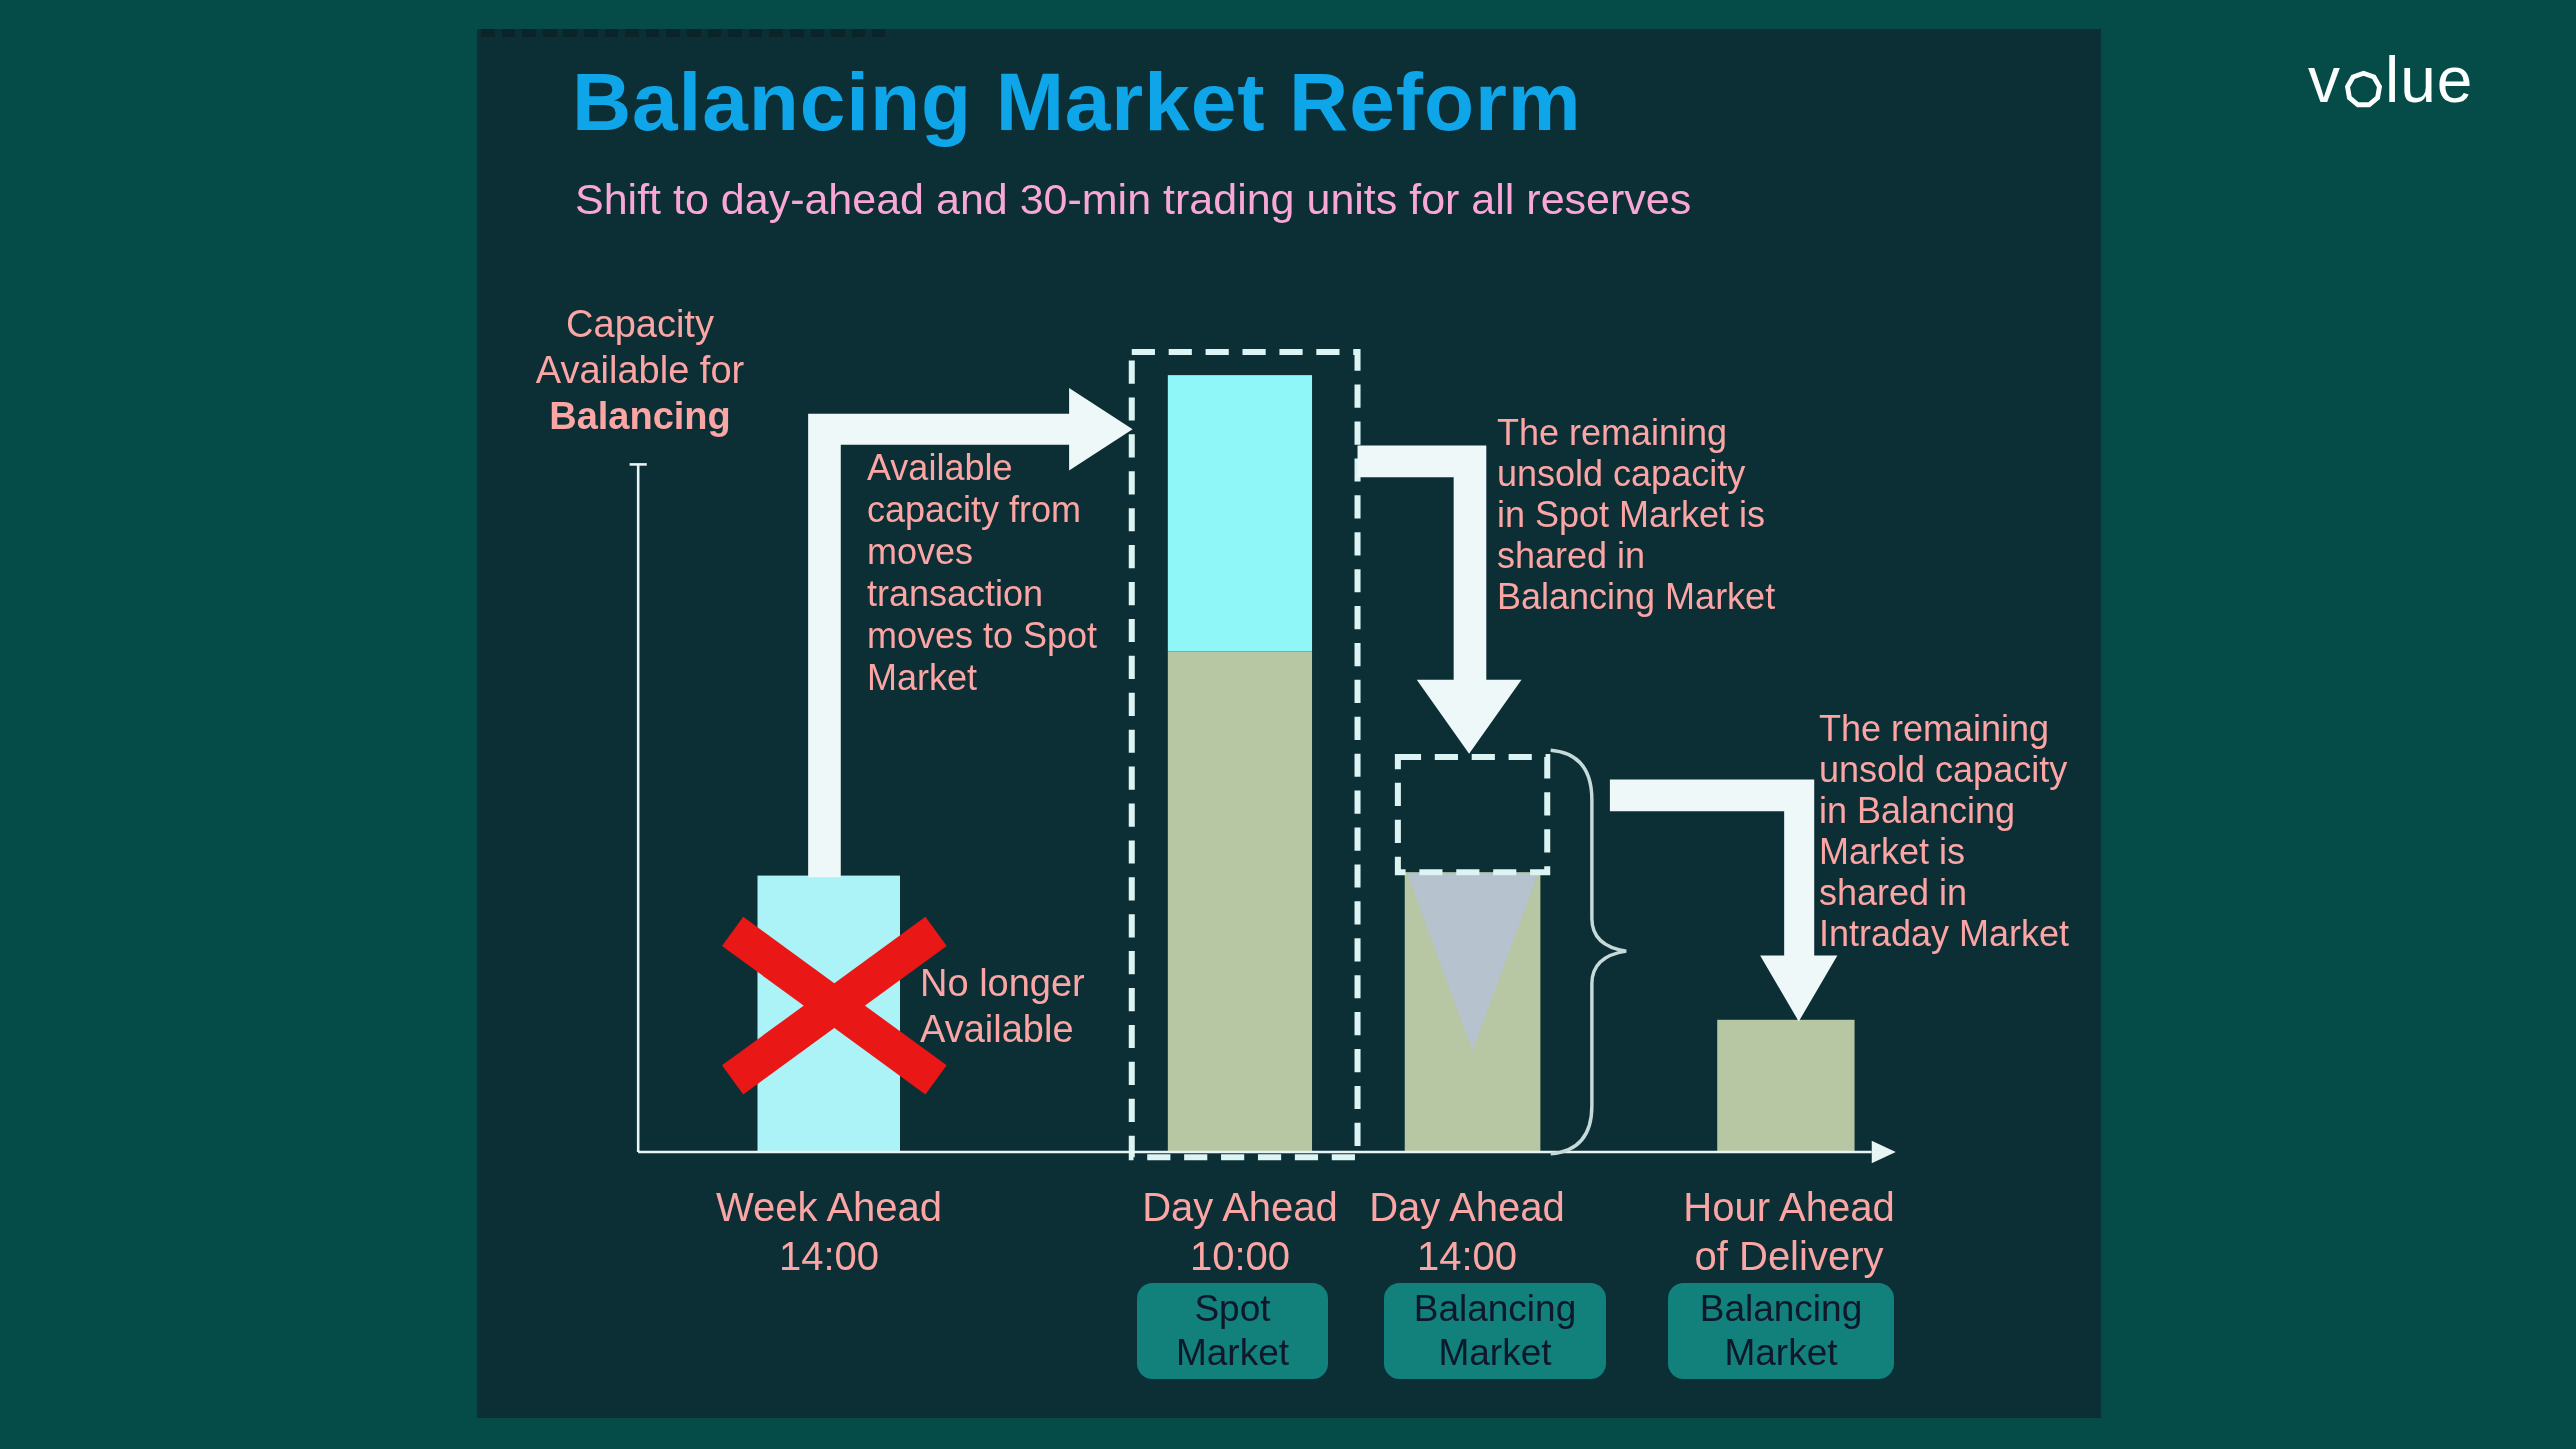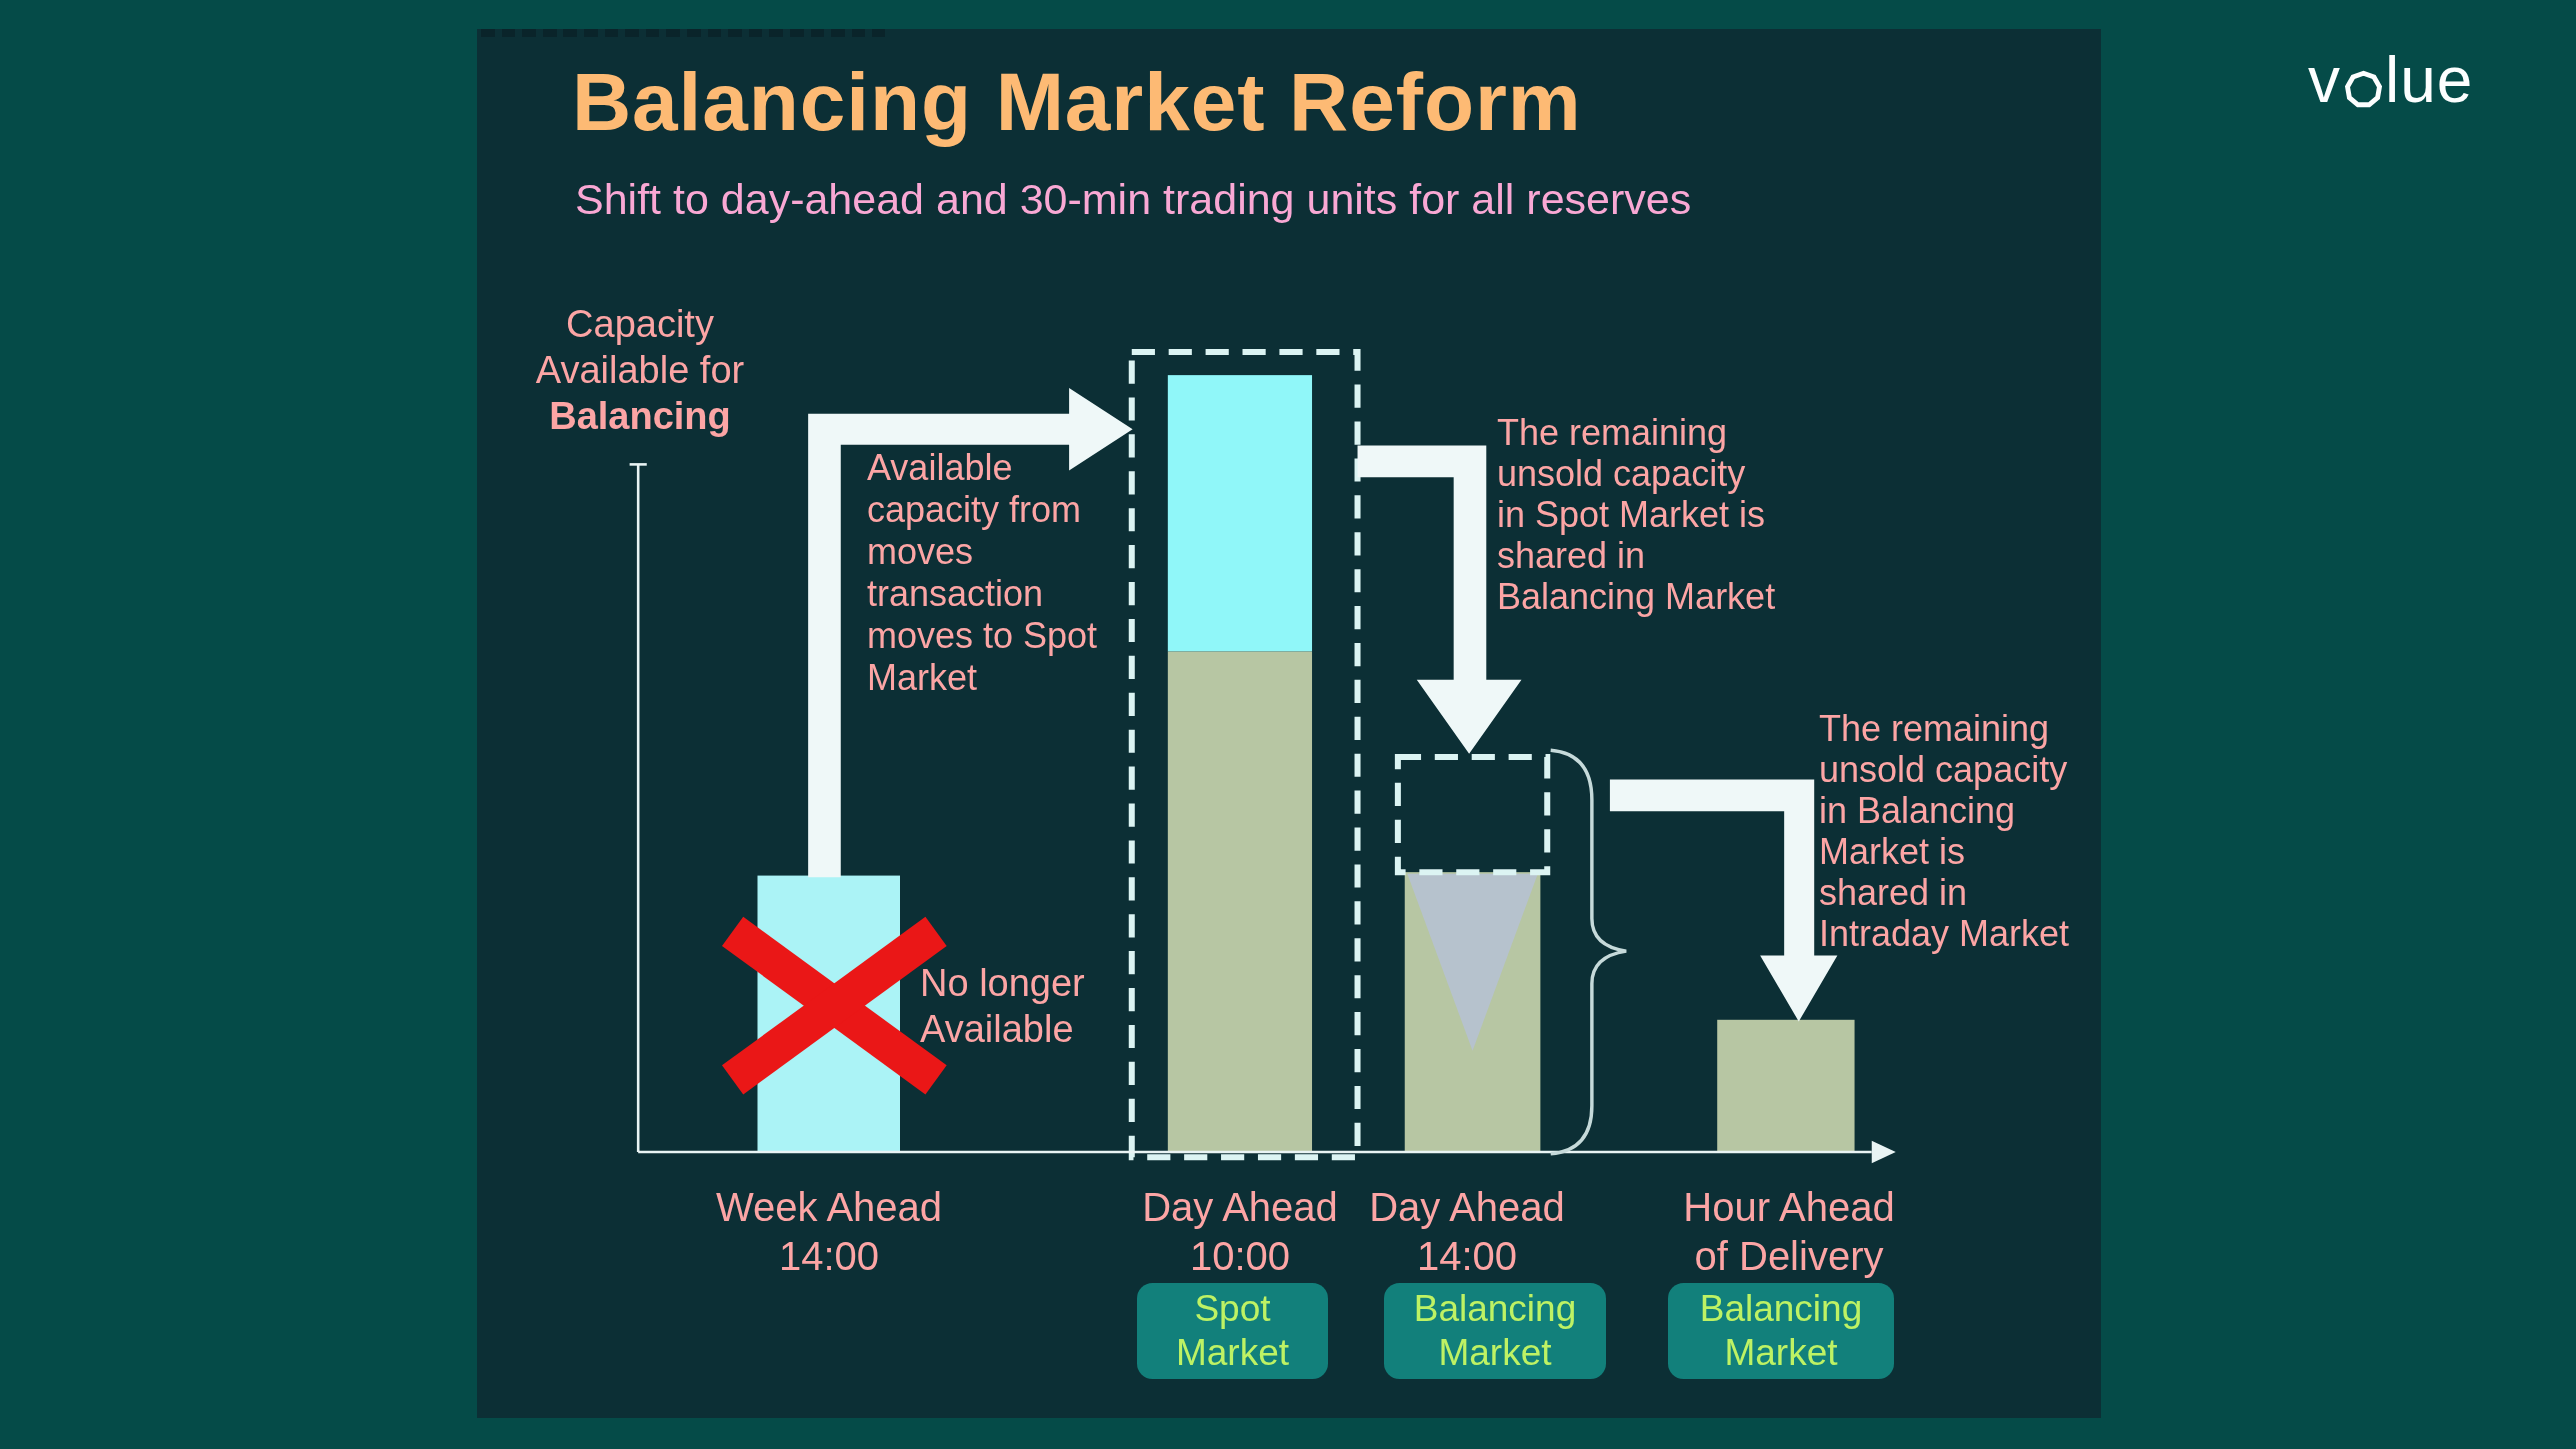--- a/index.html
+++ b/index.html
@@ -1,33 +1,33 @@
 <!DOCTYPE html>
 <html style="font-size:13.7px"><head>
 <meta charset="utf-8">
 <style>
   html,body{margin:0;padding:0;background:#054B48;}
   #app{position:relative;width:2576px;height:1449px;overflow:hidden;
        font-family:"Liberation Sans",sans-serif;background:#054B48;}
   .panel{position:absolute;left:477px;top:29px;width:1624px;height:1389px;background:#0C2F35;}
   .abs{position:absolute;}
   .txt{color:#fca5a5;}
-  .title{left:572px;top:55px;font-size:82px;font-weight:700;letter-spacing:0.9px;color:#fdba74;}
+  .title{left:572px;top:55px;font-size:82px;font-weight:700;letter-spacing:0.9px;color:#0ea5e9;}
   .subtitle{left:575px;top:175px;font-size:43px;font-weight:400;color:#f9a8d4;}
   .ylabel{left:507px;top:301px;width:266px;text-align:center;font-size:38px;line-height:46px;}
   .ylabel .bold{font-weight:700;}
   .note{font-size:36px;line-height:42px;font-weight:400;}
   .avail-note{left:867px;top:447px;}
   .nolonger-note{left:920px;top:960px;font-size:38px;line-height:46px;}
   .rem1-note{left:1497px;top:412px;line-height:41px;}
   .rem2-note{left:1819px;top:708px;line-height:41px;}
   .xlabel{top:1183px;width:292px;text-align:center;font-size:40px;line-height:49px;}
   .mbtn{position:absolute;top:1283px;height:96px;background:#12807B;border-radius:15.5px;
         display:flex;flex-direction:column;align-items:center;justify-content:center;
-        color:#bef264;font-size:37px;line-height:44px;font-weight:400;text-align:right;}
+        color:#0f172a;font-size:37px;line-height:44px;font-weight:400;text-align:right;}
   .logo{left:2308px;top:43px;display:flex;align-items:flex-end;color:#FCFEFE;
         font-size:64px;font-weight:400;letter-spacing:0.9px;}
   .logo svg{margin:0 2.6px 7.7px 2.6px;display:block;}
   .cropped{left:481px;top:29px;width:404px;height:7.7px;
            background:repeating-linear-gradient(90deg,#0A242A 0 13.7px,transparent 13.7px 20.6px);}
   svg.canvas{position:absolute;left:0;top:0;}
 </style>
 </head>
 <body>
 

